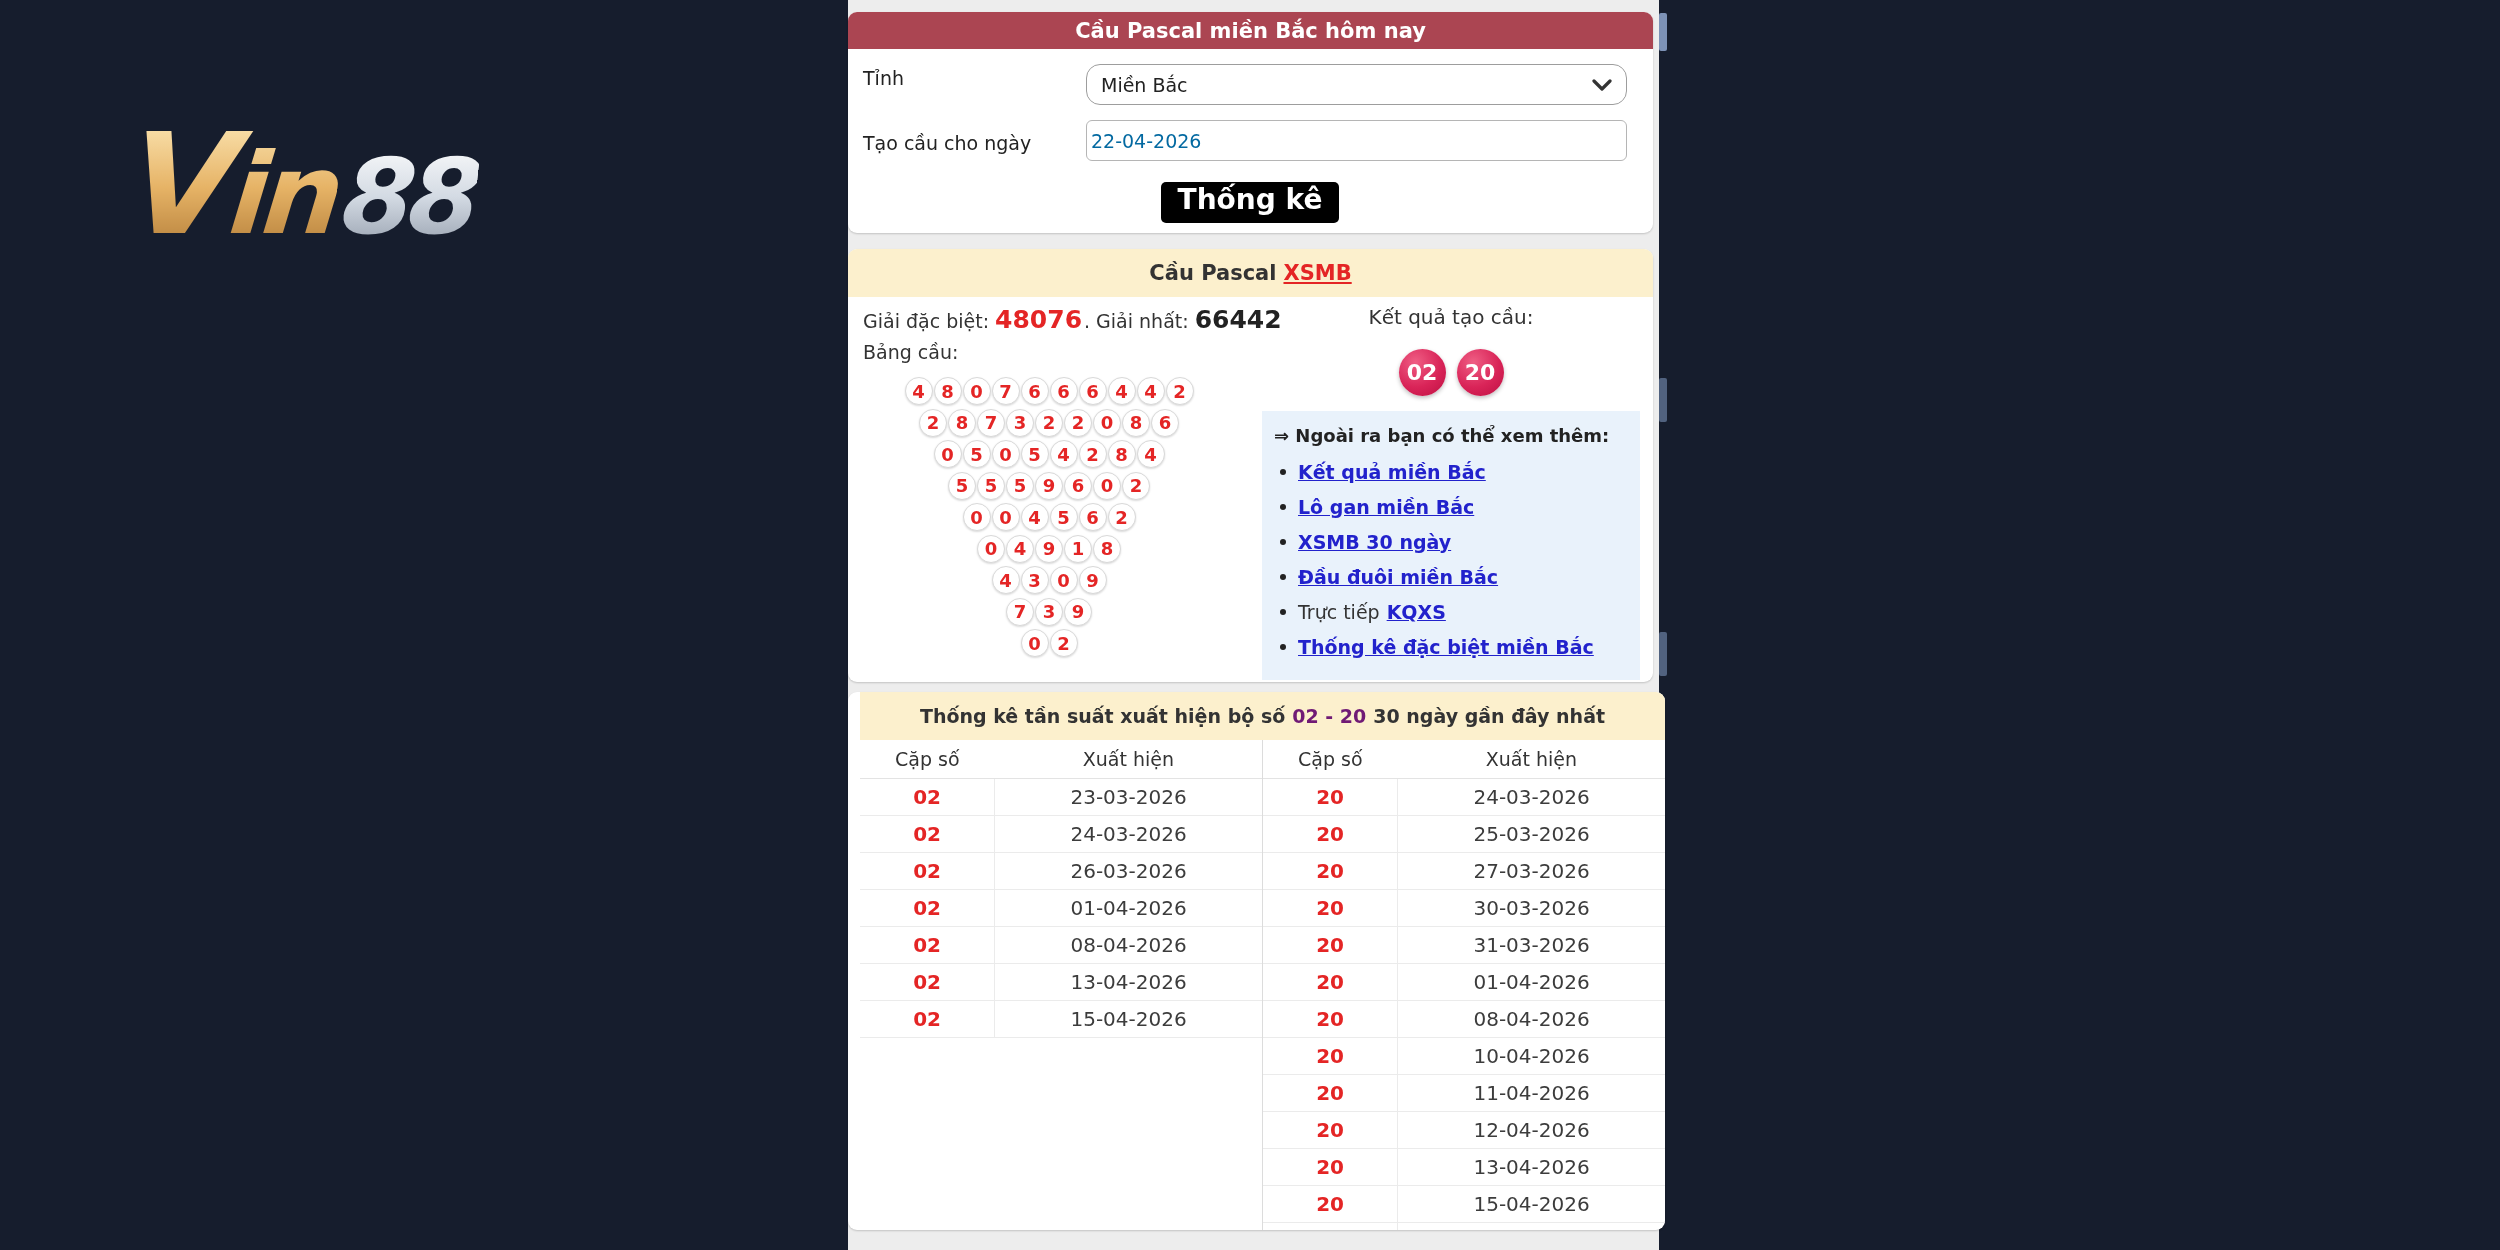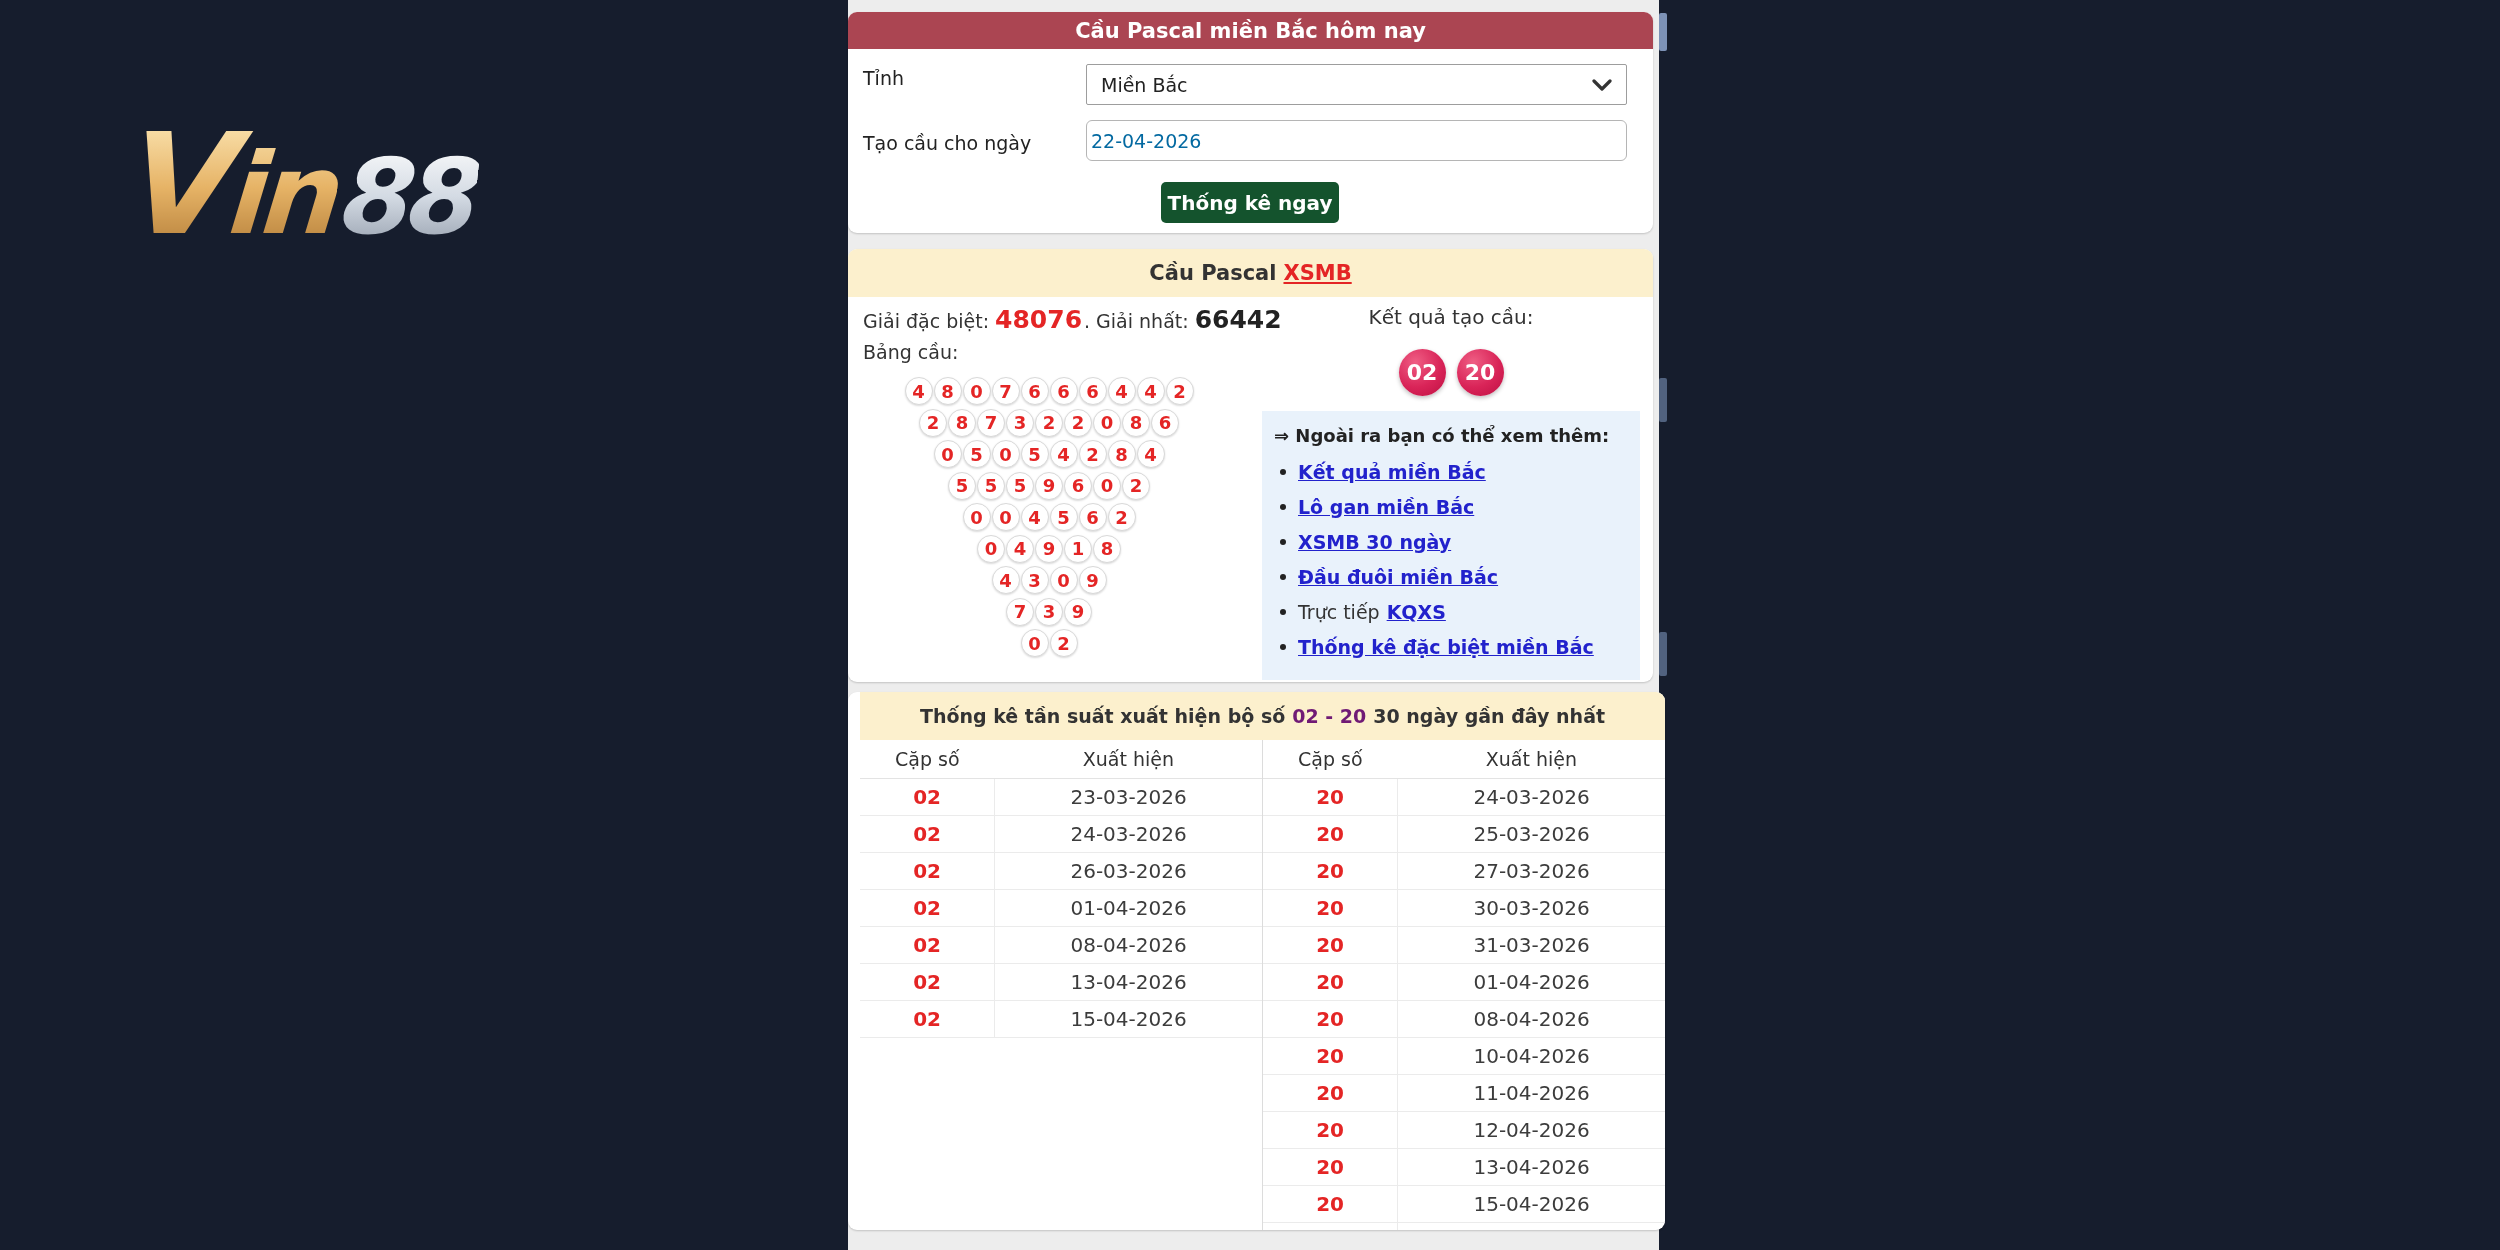--- a/index.html
+++ b/index.html
@@ -32,27 +32,27 @@
               color:#fff;font-weight:bold;font-size:21px;}
   .cream-header{height:48px;background:#fcf0cd;display:flex;align-items:center;justify-content:center;
                 font-size:21px;font-weight:bold;color:#333;gap:7px;white-space:nowrap;}
   .cream-header.small{font-size:19px;gap:0;}
 
   
   .fg-label{position:absolute;left:15px;font-size:19px;color:#222;}
   .lbl-province{top:55px;}
   .lbl-date{top:120px;}
   .select-box{position:absolute;left:238px;top:52px;width:541px;height:41px;box-sizing:border-box;
-              border:1px solid #9d9d9d;border-radius:2px;background:#fff;display:flex;align-items:center;
+              border:1px solid #9d9d9d;border-radius:14px;background:#fff;display:flex;align-items:center;
               justify-content:space-between;padding:0 14px;font-size:19px;color:#222;cursor:pointer;}
   .date-input{position:absolute;left:238px;top:108px;width:541px;height:41px;box-sizing:border-box;
               border:1px solid #b5b5b5;border-radius:6px;padding:0 4px;font-size:19px;color:#0369a1;
               font-family:inherit;background:#fff;}
-  .submit-btn{position:absolute;left:313px;top:170px;width:178px;height:41px;background:#14532d;
-              color:#fff;font-weight:bold;font-size:20px;border:none;border-radius:5px;cursor:pointer;
+  .submit-btn{position:absolute;left:313px;top:170px;width:178px;height:41px;background:#000000;
+              color:#fff;font-weight:bold;font-size:28px;border:none;border-radius:5px;cursor:pointer;
               font-family:inherit;}
 
   
   .pascal-body{position:relative;height:385px;}
   .title-link{color:#e42525;font-weight:bold;text-decoration:underline;}
   .prize-line{position:absolute;left:15px;top:8px;font-size:19px;color:#333;white-space:nowrap;}
   .big-red{color:#e42525;font-weight:bold;font-size:25px;margin:0 2px 0 6px;}
   .big-dark{color:#222;font-weight:bold;font-size:25px;margin-left:6px;}
   .board-label{position:absolute;left:15px;top:44px;font-size:19px;color:#333;}
   .triangle{position:absolute;left:0;top:80px;width:402px;}

